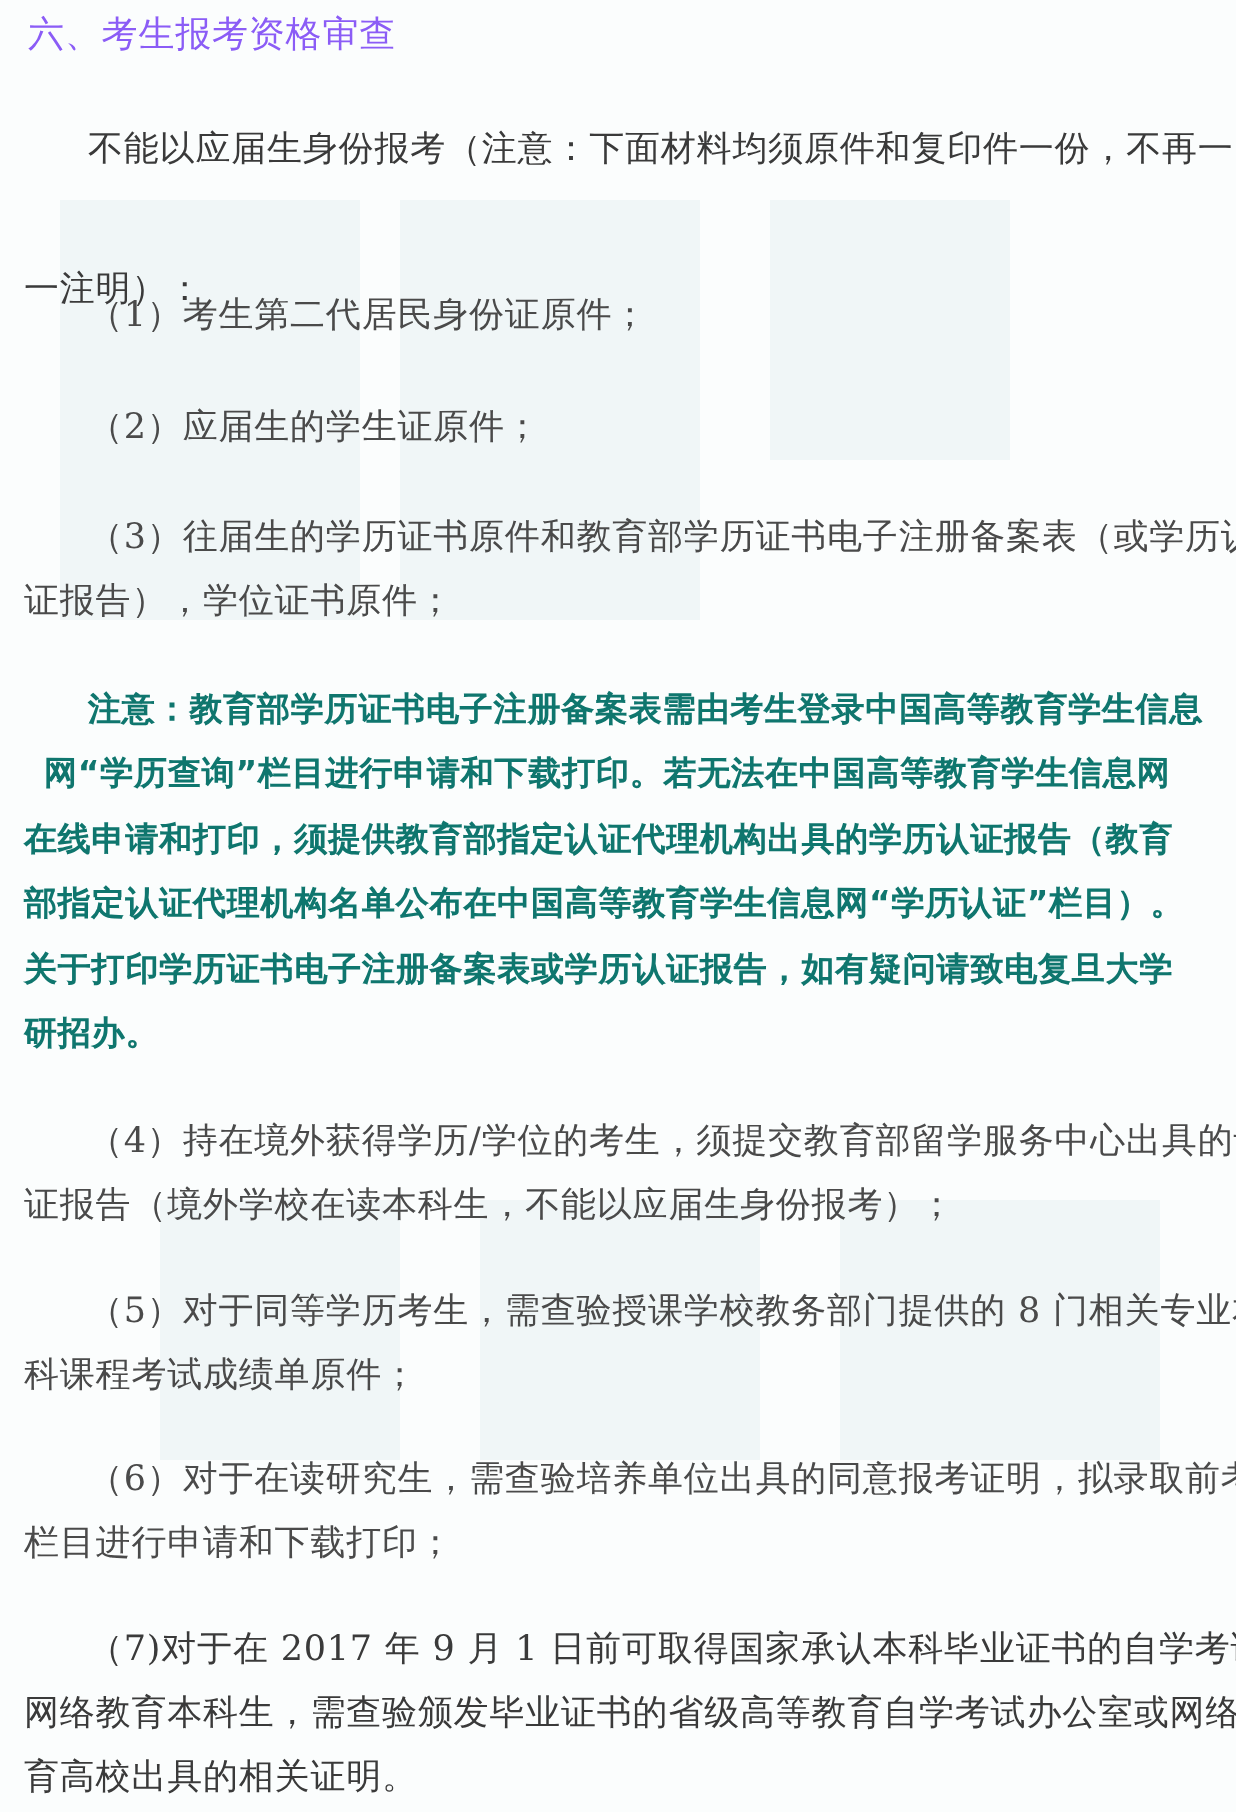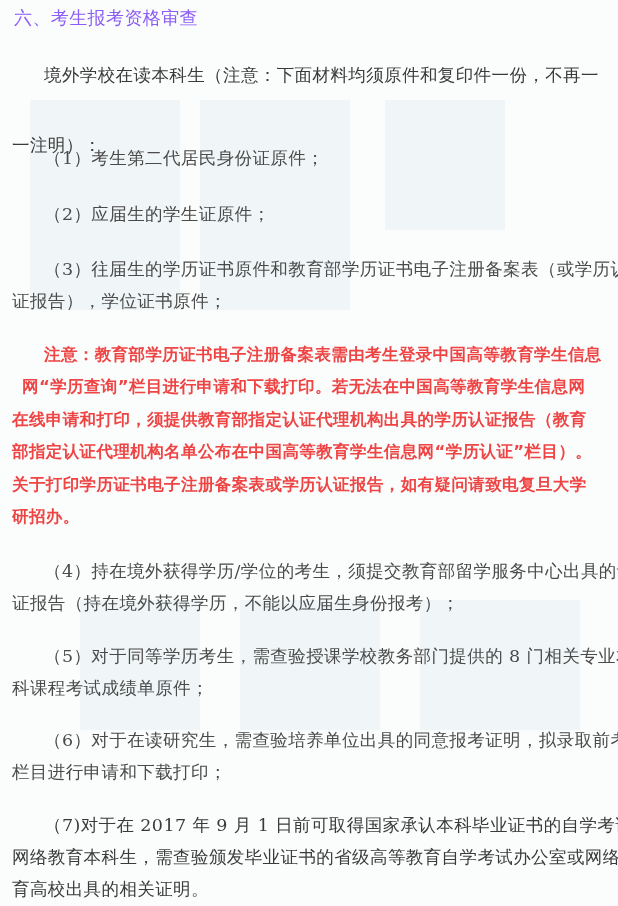--- a/index.html
+++ b/index.html
@@ -21,53 +21,53 @@
       position: absolute;
       left: 0;
       white-space: nowrap;
       font-size: 17.5px;
       line-height: 22px;
       letter-spacing: 0.4px;
     }
     .indent { left: 44px; }
     .flush { left: 12px; }
     .title { left: 14px; font-size: 18px; color: #8b5cf6; }
-    .bold { font-weight: bold; color: #ef4444; font-family: "DejaVu Sans", "Liberation Sans", sans-serif; font-size: 16.5px; }
+    .bold { font-weight: bold; color: #0f766e; font-family: "DejaVu Sans", "Liberation Sans", sans-serif; font-size: 16.5px; }
     .light { color: #4a4a4a; }
   </style>
 </head>
 <body>
 
 <div class="bg-shade" style="left:30px;top:100px;width:150px;height:210px;"></div>
 <div class="bg-shade" style="left:200px;top:100px;width:150px;height:210px;"></div>
 <div class="bg-shade" style="left:385px;top:100px;width:120px;height:130px;"></div>
 <div class="bg-shade" style="left:80px;top:600px;width:120px;height:130px;"></div>
 <div class="bg-shade" style="left:240px;top:600px;width:140px;height:130px;"></div>
 <div class="bg-shade" style="left:420px;top:600px;width:160px;height:130px;"></div>
 
 <div class="line title" style="top:7px;">六、考生报考资格审查</div>
 
-<div class="line indent" style="top:64px;">境外学校在读本科生（注意：下面材料均须原件和复印件一份，不再一</div>
+<div class="line indent" style="top:64px;">不能以应届生身份报考（注意：下面材料均须原件和复印件一份，不再一</div>
 <div class="line flush" style="top:97px;margin-top:37px;">一注明）：</div>
 
 <div class="line indent light" style="top:147px;">（1）考生第二代居民身份证原件；</div>
 <div class="line indent light" style="top:203px;">（2）应届生的学生证原件；</div>
 
 <div class="line indent light" style="top:258px;">（3）往届生的学历证书原件和教育部学历证书电子注册备案表（或学历认</div>
 <div class="line flush light" style="top:290px;">证报告），学位证书原件；</div>
 
 <div class="line indent bold" style="top:344px;">注意：教育部学历证书电子注册备案表需由考生登录中国高等教育学生信息</div>
 <div class="line flush bold" style="top:376px;margin-left:10px;">网“学历查询”栏目进行申请和下载打印。若无法在中国高等教育学生信息网</div>
 <div class="line flush bold" style="top:409px;">在线申请和打印，须提供教育部指定认证代理机构出具的学历认证报告（教育</div>
 <div class="line flush bold" style="top:441px;text-align:right;">部指定认证代理机构名单公布在中国高等教育学生信息网“学历认证”栏目）。</div>
 <div class="line flush bold" style="top:474px;">关于打印学历证书电子注册备案表或学历认证报告，如有疑问请致电复旦大学</div>
 <div class="line flush bold" style="top:506px;">研招办。</div>
 
 <div class="line indent light" style="top:560px;">（4）持在境外获得学历/学位的考生，须提交教育部留学服务中心出具的认</div>
-<div class="line flush light" style="top:592px;">证报告（持在境外获得学历，不能以应届生身份报考）；</div>
+<div class="line flush light" style="top:592px;">证报告（境外学校在读本科生，不能以应届生身份报考）；</div>
 
 <div class="line indent light" style="top:645px;">（5）对于同等学历考生，需查验授课学校教务部门提供的 8 门相关专业本</div>
 <div class="line flush light" style="top:677px;">科课程考试成绩单原件；</div>
 
 <div class="line indent light" style="top:729px;">（6）对于在读研究生，需查验培养单位出具的同意报考证明，拟录取前考</div>
 <div class="line flush light" style="top:761px;">栏目进行申请和下载打印；</div>
 
 <div class="line indent" style="top:814px;">（7)对于在 2017 年 9 月 1 日前可取得国家承认本科毕业证书的自学考试和</div>
 <div class="line flush" style="top:846px;">网络教育本科生，需查验颁发毕业证书的省级高等教育自学考试办公室或网络教</div>
 <div class="line flush" style="top:878px;">育高校出具的相关证明。</div>

